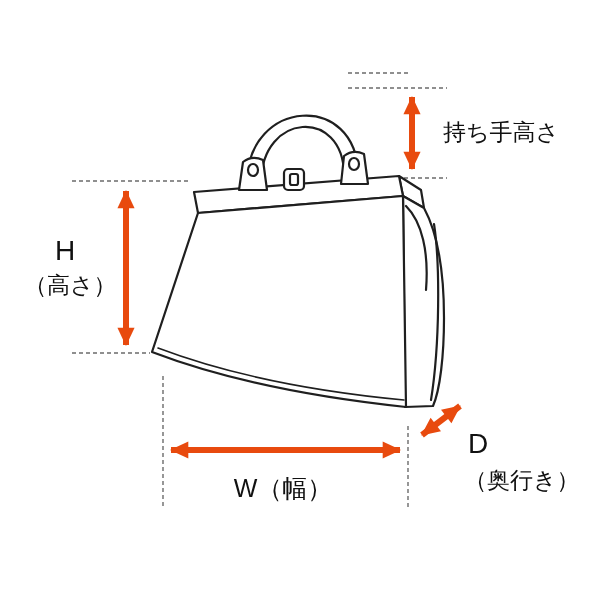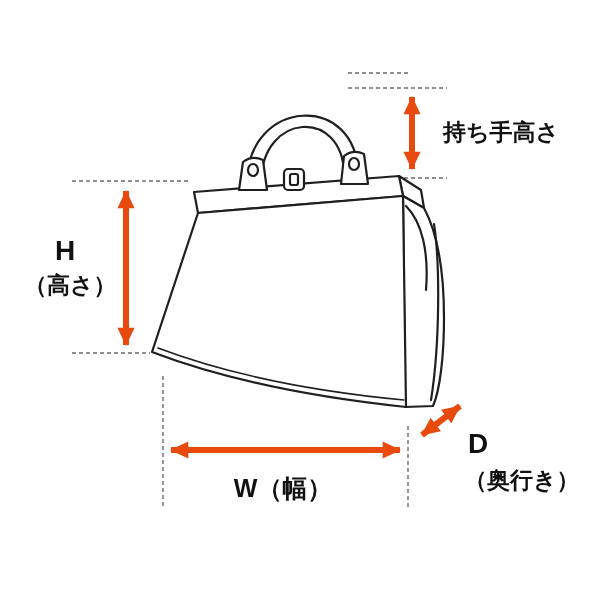--- a/index.html
+++ b/index.html
@@ -7,21 +7,20 @@
     padding: 0;
     background: #ffffff;
     font-family: "Liberation Sans", sans-serif;
   }
   .stage {
     position: relative;
     width: 600px;
     height: 600px;
     background: #ffffff;
     overflow: hidden;
-    font-weight: bold;
   }
   .diagram-svg {
     position: absolute;
     left: 0;
     top: 0;
     width: 600px;
     height: 600px;
     display: block;
   }
   .bag-lines {

